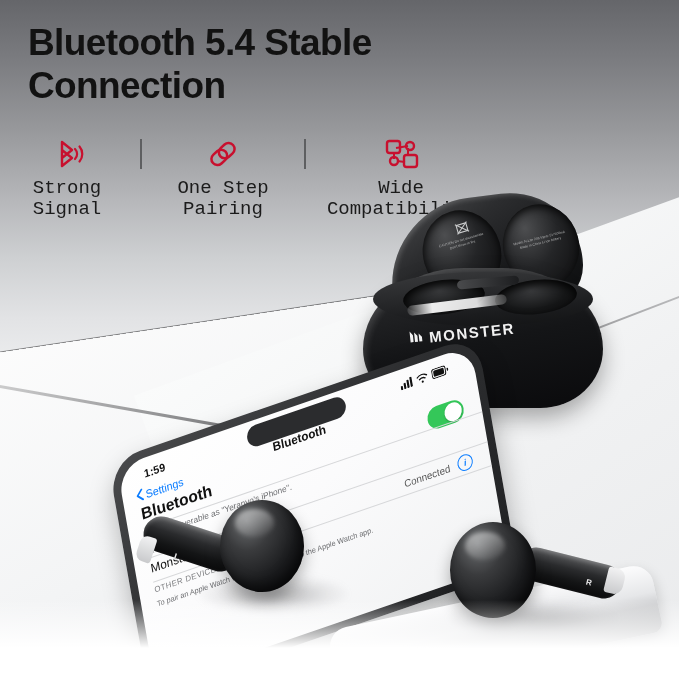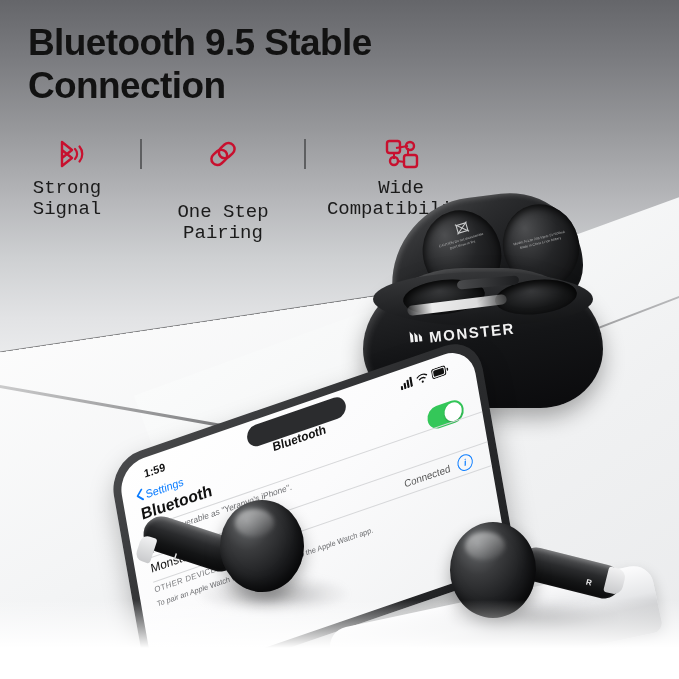--- a/index.html
+++ b/index.html
@@ -62,21 +62,21 @@
     padding:0 4px;
   }
   .feature .ficon{height:40px;display:flex;align-items:center;justify-content:center;}
   .feature .flabel{
     margin-top:4px;font-size:19px;line-height:1.12;color:#1b1b1b;
     text-align:center;white-space:pre-line;font-weight:400;
   }
   .divider{
     width:2px;height:30px;background:#5e5f61;margin:5px 16px 0 16px;flex:none;
   }
-  .f1{width:106px;} .f2{width:122px;gap:24px;} .f3{width:150px;justify-content:flex-end;}
+  .f1{width:106px;} .f2{width:122px;} .f3{width:150px;justify-content:flex-end;}
 
   
   .case-wrap{position:absolute;left:363px;top:196px;width:240px;height:212px;}
   .case-lid{
     position:absolute;left:28px;top:0px;width:192px;height:120px;
     background:linear-gradient(150deg,#4a4b4d 0%,#2c2d2f 30%,#18191b 62%,#0c0d0e 100%);
     border-radius:90px 92px 46px 46px;
     transform:rotate(-7deg) skewX(-5deg);
     box-shadow:inset 2px 2px 5px rgba(255,255,255,.18);
   }
@@ -285,21 +285,21 @@
 <body>
 
 <div id="stage">
 
   <div class="backwall"></div>
   <div class="table-plane"></div>
   <div class="table-plane2"></div>
   <div class="edge-line"></div>
   <div class="edge-line2"></div>
 
-  <div class="headline">Bluetooth 9.5 Stable Connection</div>
+  <div class="headline">Bluetooth 5.4 Stable Connection</div>
 
   <div class="features">
 
     <div class="feature f1">
       <div class="ficon">
         <svg width="34" height="34" viewBox="0 0 34 34">
           <path d="M12 5 L22 13 L12 21 L12 5 Z M12 13 L22 21 L12 29 L12 13 Z" fill="none" stroke="#C8102E" stroke-width="2.4" stroke-linejoin="round" stroke-linecap="round"></path>
           <path d="M25 12 A7 7 0 0 1 25 22" fill="none" stroke="#C8102E" stroke-width="2.2" stroke-linecap="round"></path>
           <path d="M29.5 9.5 A11.5 11.5 0 0 1 29.5 24.5" fill="none" stroke="#C8102E" stroke-width="2.2" stroke-linecap="round"></path>
         </svg>

